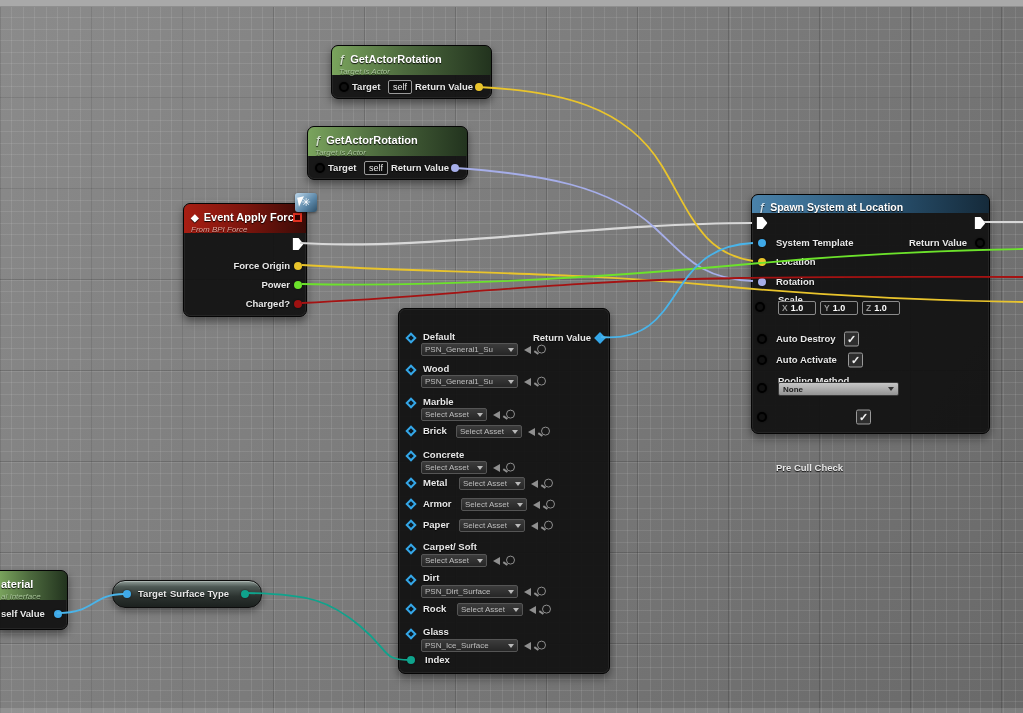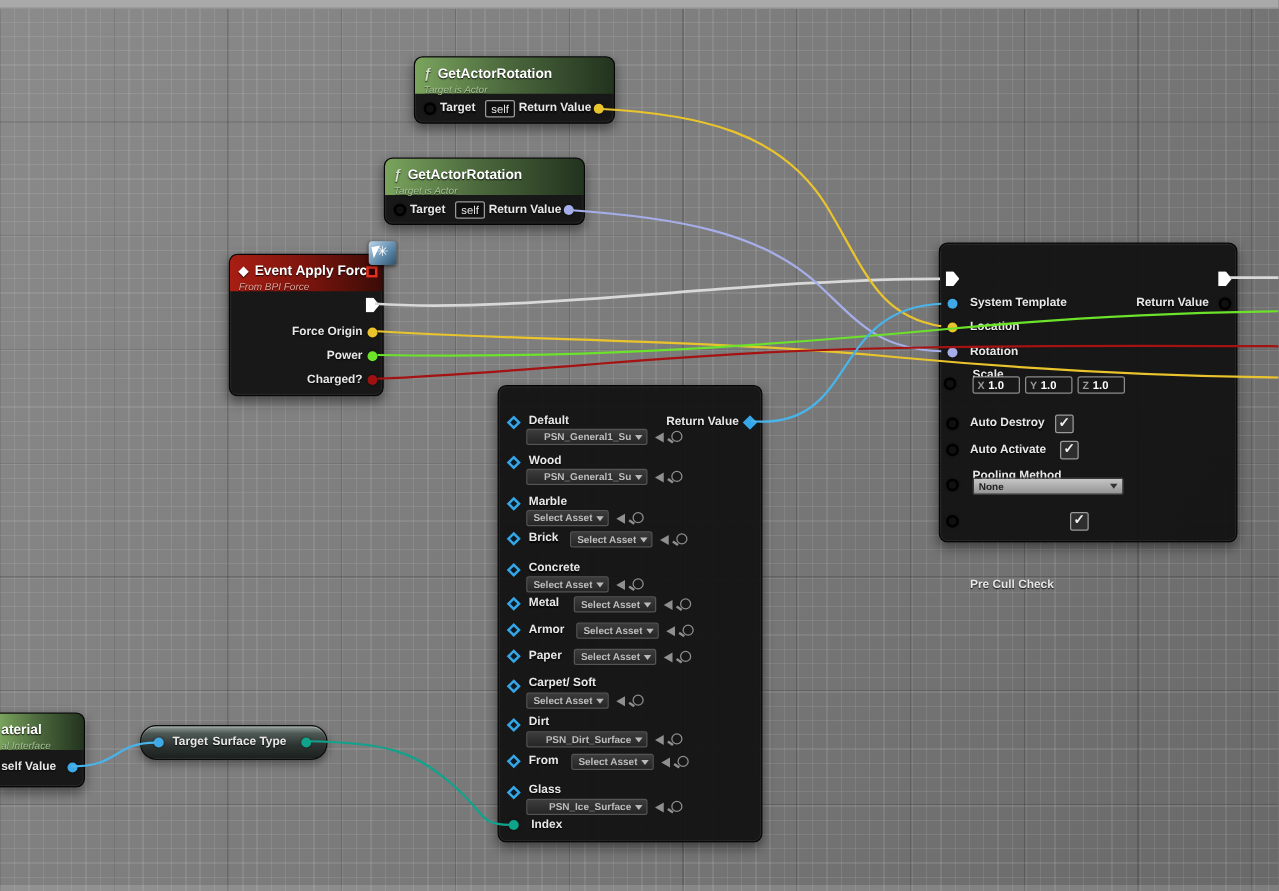--- a/index.html
+++ b/index.html
@@ -61,21 +61,21 @@
   .p-enum{background:#0fa38c;border-color:#0fa38c;}
   .pin-exec{position:absolute;width:11px;height:12px;background:#fff;transform:translate(-50%,-50%);
     clip-path:polygon(0 0,55% 0,100% 50%,55% 100%,0 100%);}
   .pin-dia{position:absolute;width:8px;height:8px;transform:translate(-50%,-50%) rotate(45deg);
     border:2px solid #35a7e8;background:#0d1a22;box-sizing:border-box;}
   .pin-dia.filled{background:#35a7e8;}
 
   
   .selfbox{position:absolute;font-size:9px;color:#e8e8e8;border:1px solid #9a9a9a;background:rgba(0,0,0,0.35);padding:0 4px;line-height:12px;border-radius:2px;}
   .combo{position:absolute;height:13px;background:linear-gradient(180deg,#3c3c3c,#262626);border:1px solid #555;border-radius:2px;
-    display:flex;align-items:center;justify-content:flex-end;padding:0 3px;box-sizing:border-box;font-weight:bold;}
+    display:flex;align-items:center;justify-content:space-between;padding:0 3px;box-sizing:border-box;}
   .combo-text{font-size:8px;color:#bdbdbd;white-space:nowrap;overflow:hidden;}
   .caret{width:0;height:0;border-left:3px solid transparent;border-right:3px solid transparent;border-top:4px solid #b9b9b9;flex:none;margin-left:3px;}
   .useicon{position:absolute;width:0;height:0;border-top:4px solid transparent;border-bottom:4px solid transparent;border-right:7px solid #8f8f8f;transform:translateY(-50%);}
   .magicon{position:absolute;width:7px;height:7px;border:1.5px solid #8f8f8f;border-radius:50%;transform:translateY(-60%);}
   .magicon::after{content:"";position:absolute;left:-4px;top:6px;width:5px;height:1.5px;background:#8f8f8f;transform:rotate(35deg);}
   .chk{position:absolute;width:13px;height:13px;background:#2e2e2e;border:1px solid #9a9a9a;border-radius:2px;
     color:#f2f2f2;font-size:11px;font-weight:bold;line-height:12px;text-align:center;transform:translateY(-50%);}
   .axisbox{position:absolute;height:14px;background:#181818;border:1px solid #8b8b8b;border-radius:2px;display:flex;align-items:center;padding:0 3px;box-sizing:border-box;}
   .axislbl{font-size:8.5px;color:#9a9a9a;margin-right:3px;font-weight:bold;}
   .axisval{font-size:9px;color:#fff;font-weight:bold;}
@@ -246,21 +246,21 @@
   <span class="pin-dia" style="left:12px;top:271px;"></span>
   <span class="plabel" style="left:24px;top:263px;">Dirt</span>
   <div class="combo" style="left:22px;top:276px;width:97px;">
       <span class="combo-text">PSN_Dirt_Surface</span>
       <span class="caret"></span>
     </div>
   <span class="useicon" style="left:125px;top:283px;"></span>
     <span class="magicon" style="left:138px;top:283px;"></span>
 
   <span class="pin-dia" style="left:12px;top:300px;"></span>
-  <span class="plabel" style="left:24px;top:294px;">From</span>
+  <span class="plabel" style="left:24px;top:294px;">Rock</span>
   <div class="combo" style="left:58px;top:294px;width:66px;">
       <span class="combo-text">Select Asset</span>
       <span class="caret"></span>
     </div>
   <span class="useicon" style="left:130px;top:301px;"></span>
     <span class="magicon" style="left:143px;top:301px;"></span>
 
   <span class="pin-dia" style="left:12px;top:325px;"></span>
   <span class="plabel" style="left:24px;top:317px;">Glass</span>
   <div class="combo" style="left:22px;top:330px;width:97px;">
@@ -268,20 +268,23 @@
       <span class="caret"></span>
     </div>
   <span class="useicon" style="left:125px;top:337px;"></span>
     <span class="magicon" style="left:138px;top:337px;"></span>
 
   <span class="pin p-enum" style="left:12px;top:351px;"></span>
   <span class="plabel" style="left:26px;top:345px;">Index</span>
 </div>
 
 <div class="node" style="left:751px;top:194px;width:237px;height:238px;">
+  <div class="nhdr hdr-blue" style="height:18px;padding-top:2px;">
+    <span class="ntitle" style="font-size:10.5px;"><span class="hdr-icon hdr-icon-blue">ƒ</span><span>Spawn System at Location</span></span>
+  </div>
   <span class="pin-exec" style="left:10px;top:28px;"></span>
   <span class="pin-exec" style="left:228px;top:28px;"></span>
 
   <span class="pin p-obj" style="left:10px;top:48px;"></span>
   <span class="plabel" style="left:24px;top:42px;">System Template</span>
   <span class="plabel plabel-r" style="right:22px;top:42px;">Return Value</span>
   <span class="pin p-obj hollow" style="left:228px;top:48px;"></span>
 
   <span class="pin p-vec" style="left:10px;top:67px;"></span>
   <span class="plabel" style="left:24px;top:61px;">Location</span>

